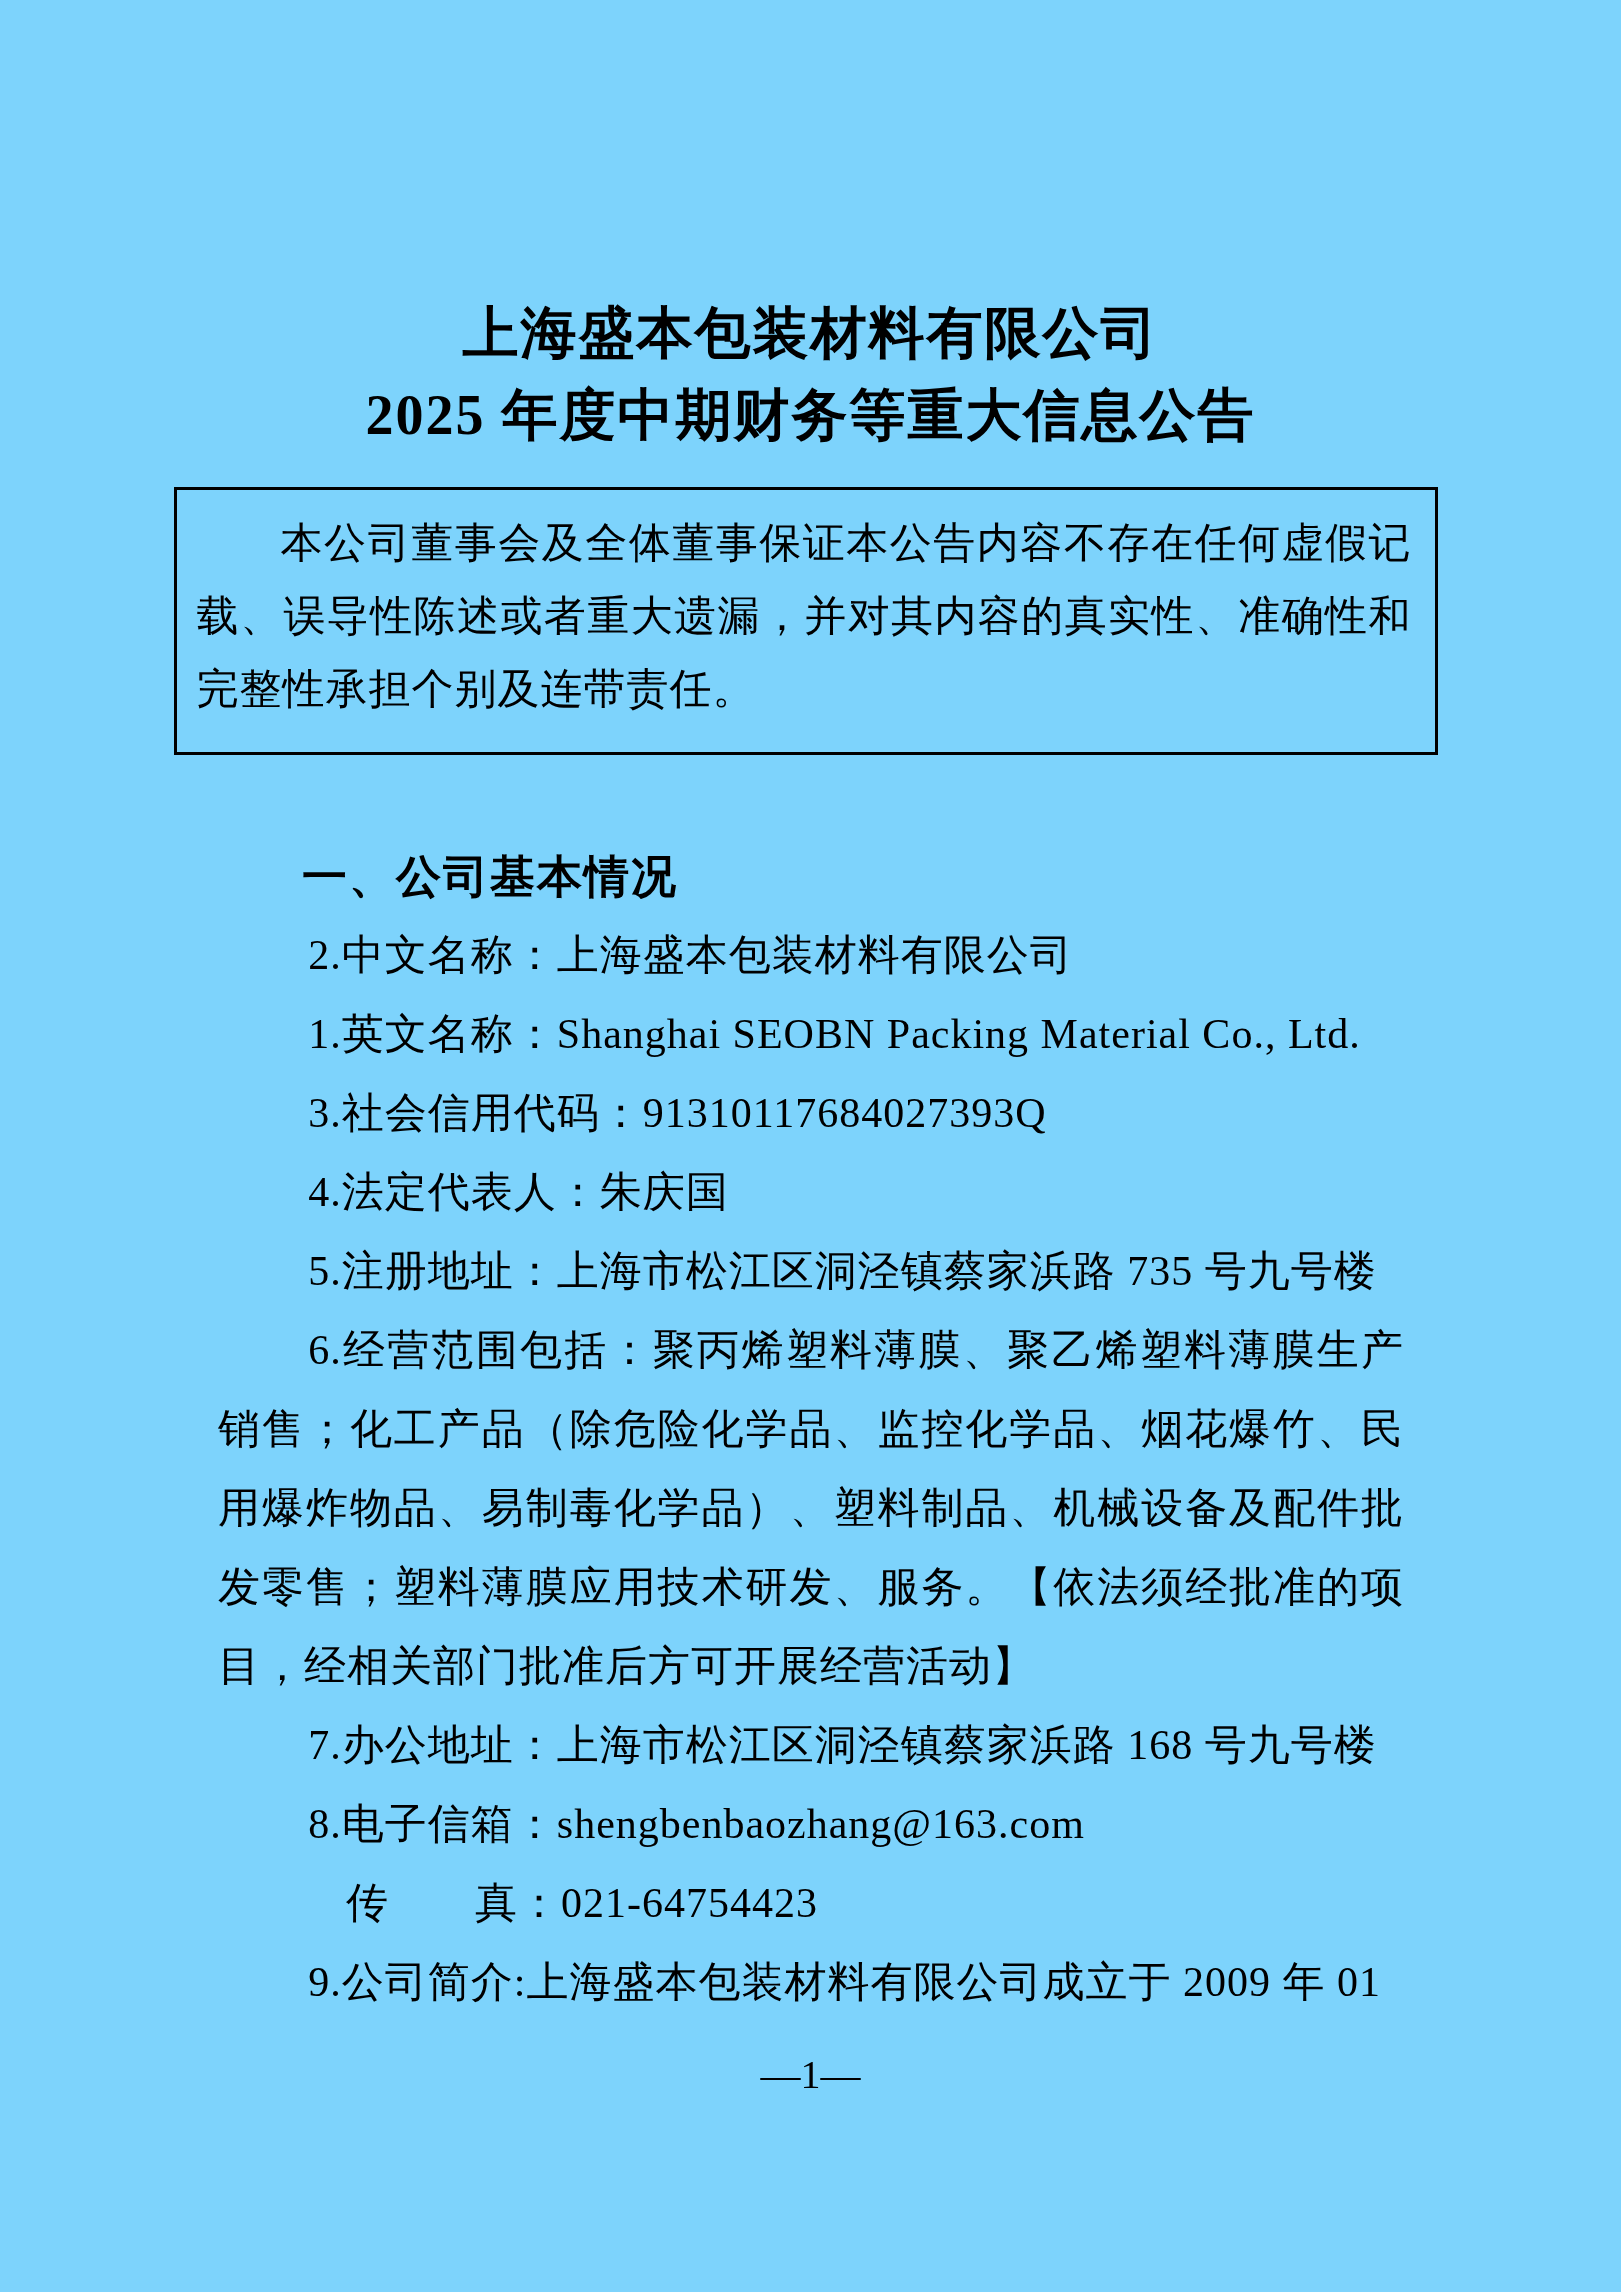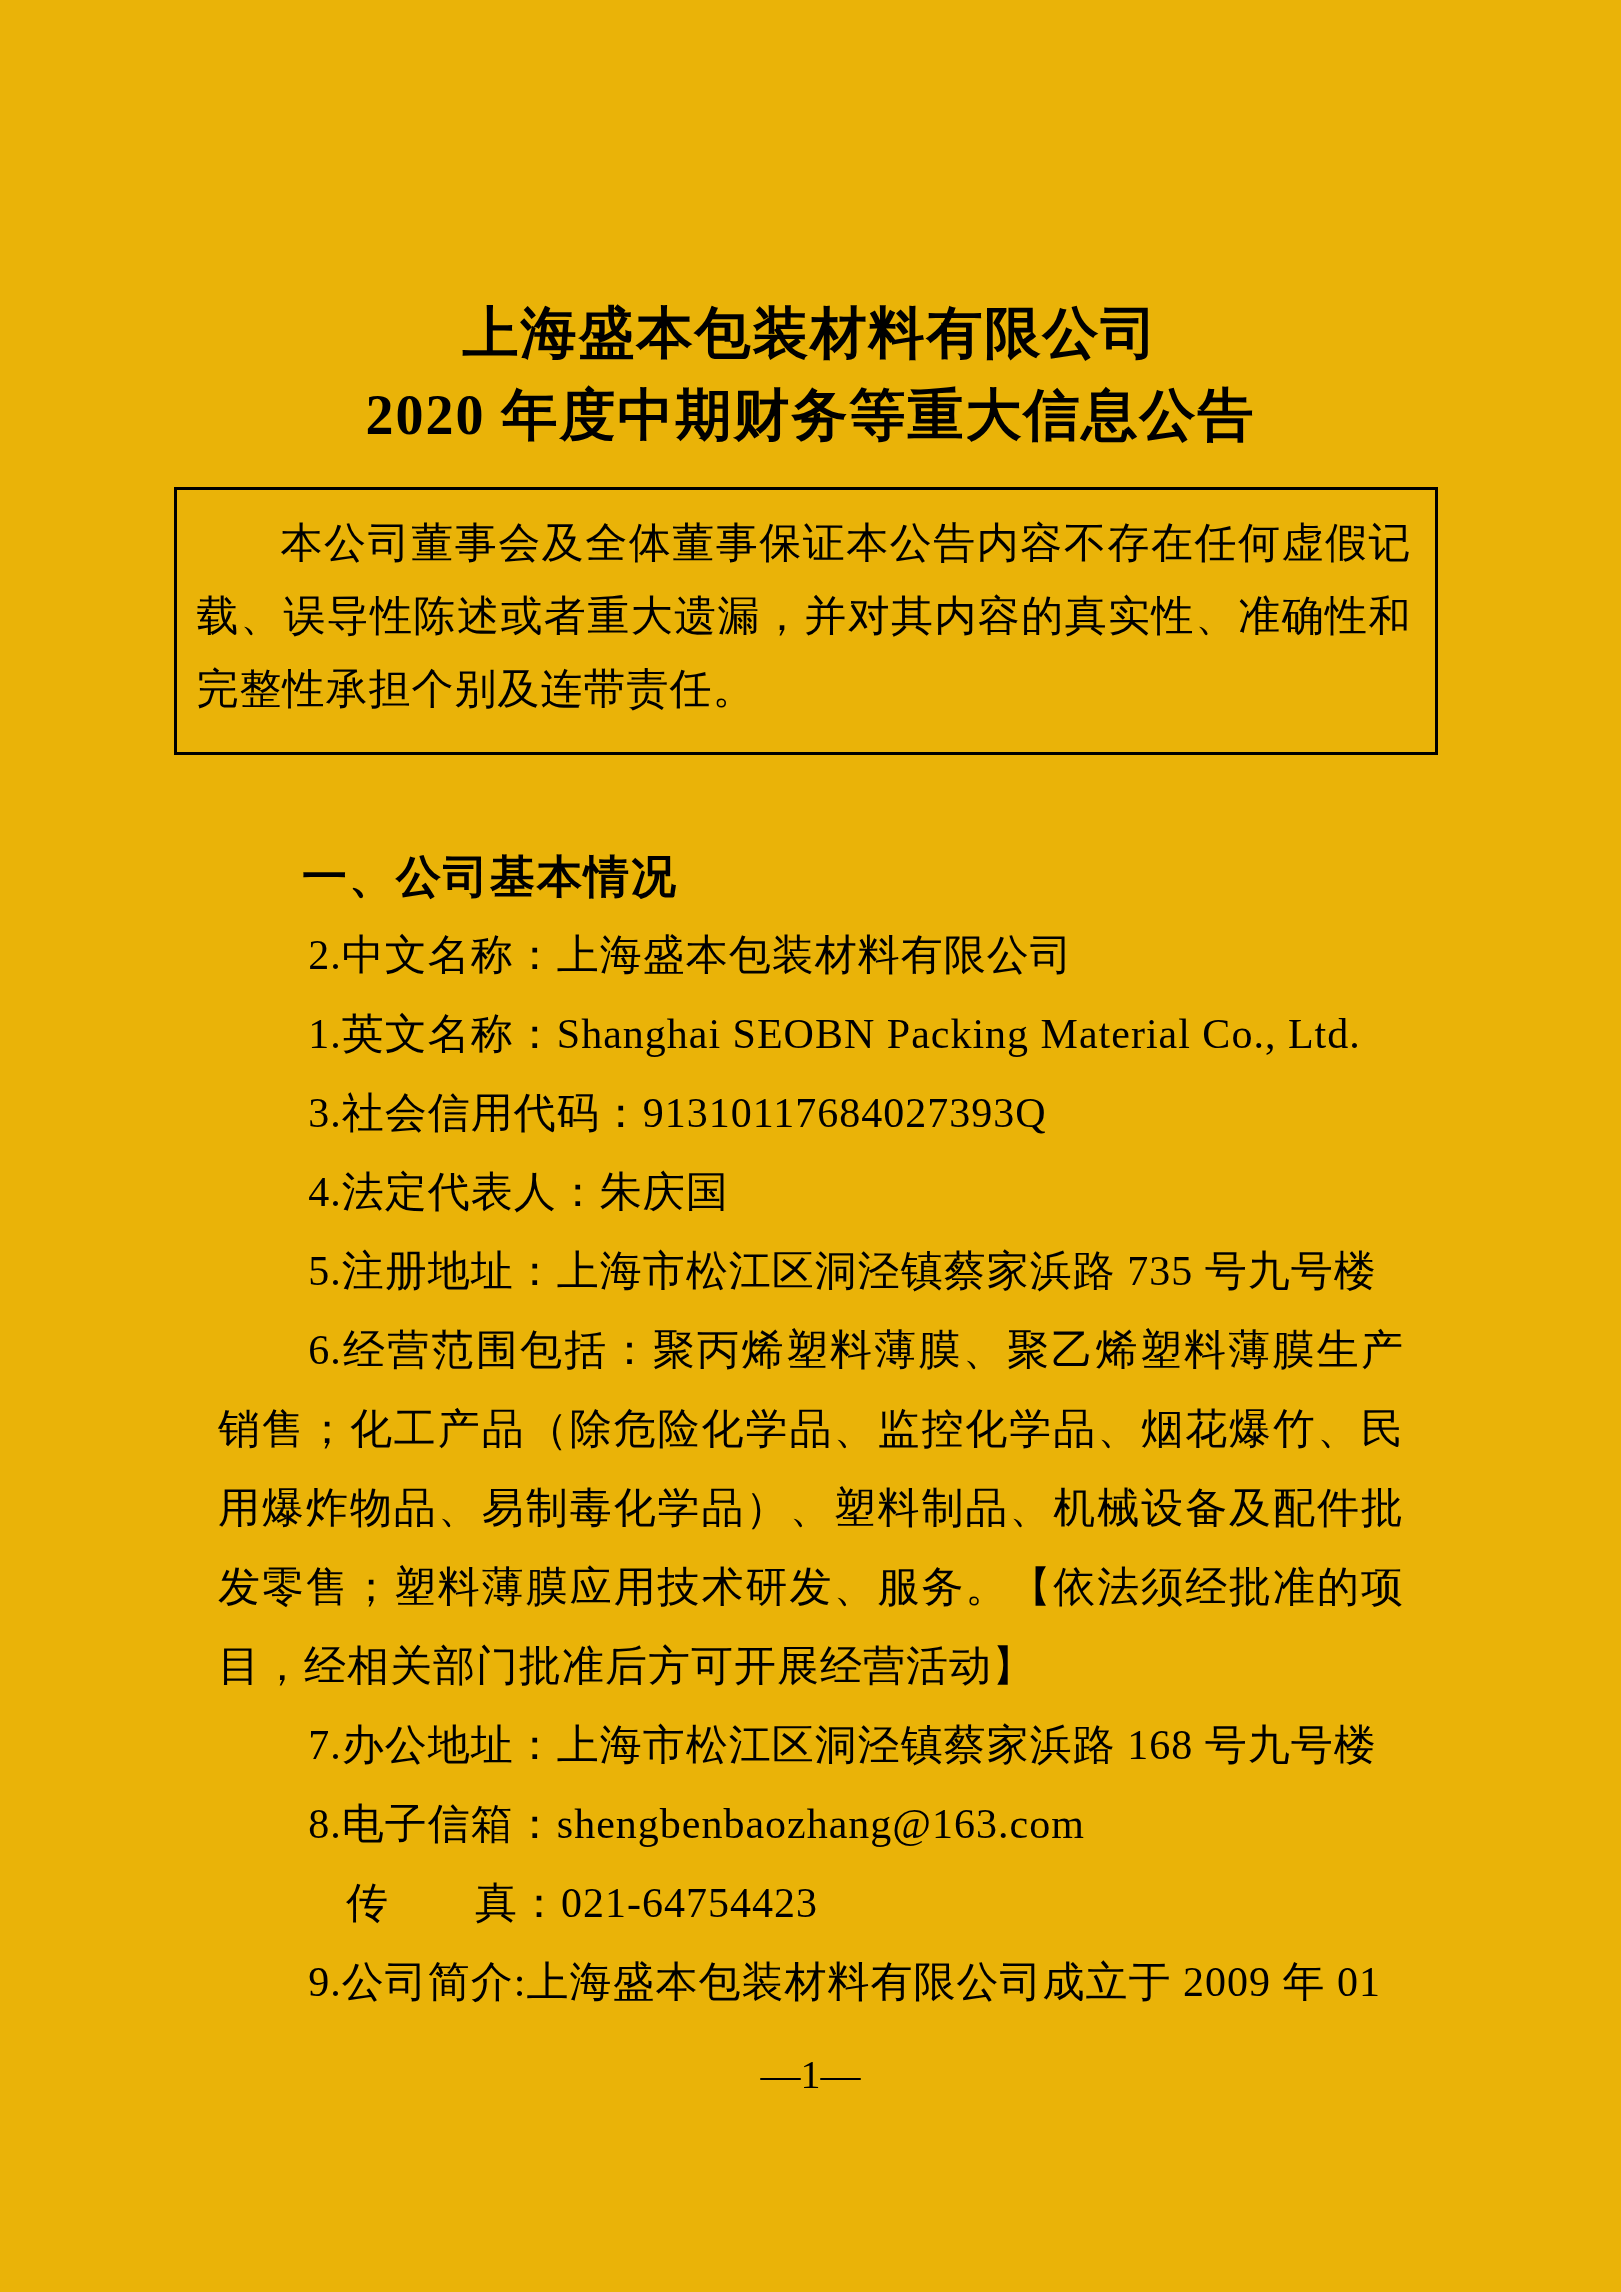--- a/index.html
+++ b/index.html
@@ -5,21 +5,21 @@
   html, body {
     margin: 0;
     padding: 0;
     background: #e8e8e8;
   }
   .page {
     position: relative;
     width: 1621px;
     height: 2293px;
     margin: 0 auto;
-    background: #eab308;
+    background: #7dd3fc;
     color: #000000;
     font-family: "Liberation Serif", "DejaVu Serif", serif;
     overflow: hidden;
   }
   .doc-title {
     margin: 0;
     padding-top: 292px;
     text-align: center;
     font-size: 56px;
     font-weight: bold;
@@ -80,21 +80,21 @@
     line-height: 43px;
   }
 </style>
 </head>
 <body>
 
 <div class="page">
 
   <h1 class="doc-title">
     <span class="tline">上海盛本包装材料有限公司</span>
-    <span class="tline">2020 年度中期财务等重大信息公告</span>
+    <span class="tline">2025 年度中期财务等重大信息公告</span>
   </h1>
 
   <div class="disclaimer-box">
     <p>本公司董事会及全体董事保证本公告内容不存在任何虚假记载、误导性陈述或者重大遗漏，并对其内容的真实性、准确性和完整性承担个别及连带责任。</p>
   </div>
 
   <h2 class="section-heading">一、公司基本情况</h2>
 
   <div class="body-list">
     <p class="item">2.中文名称：上海盛本包装材料有限公司</p>

